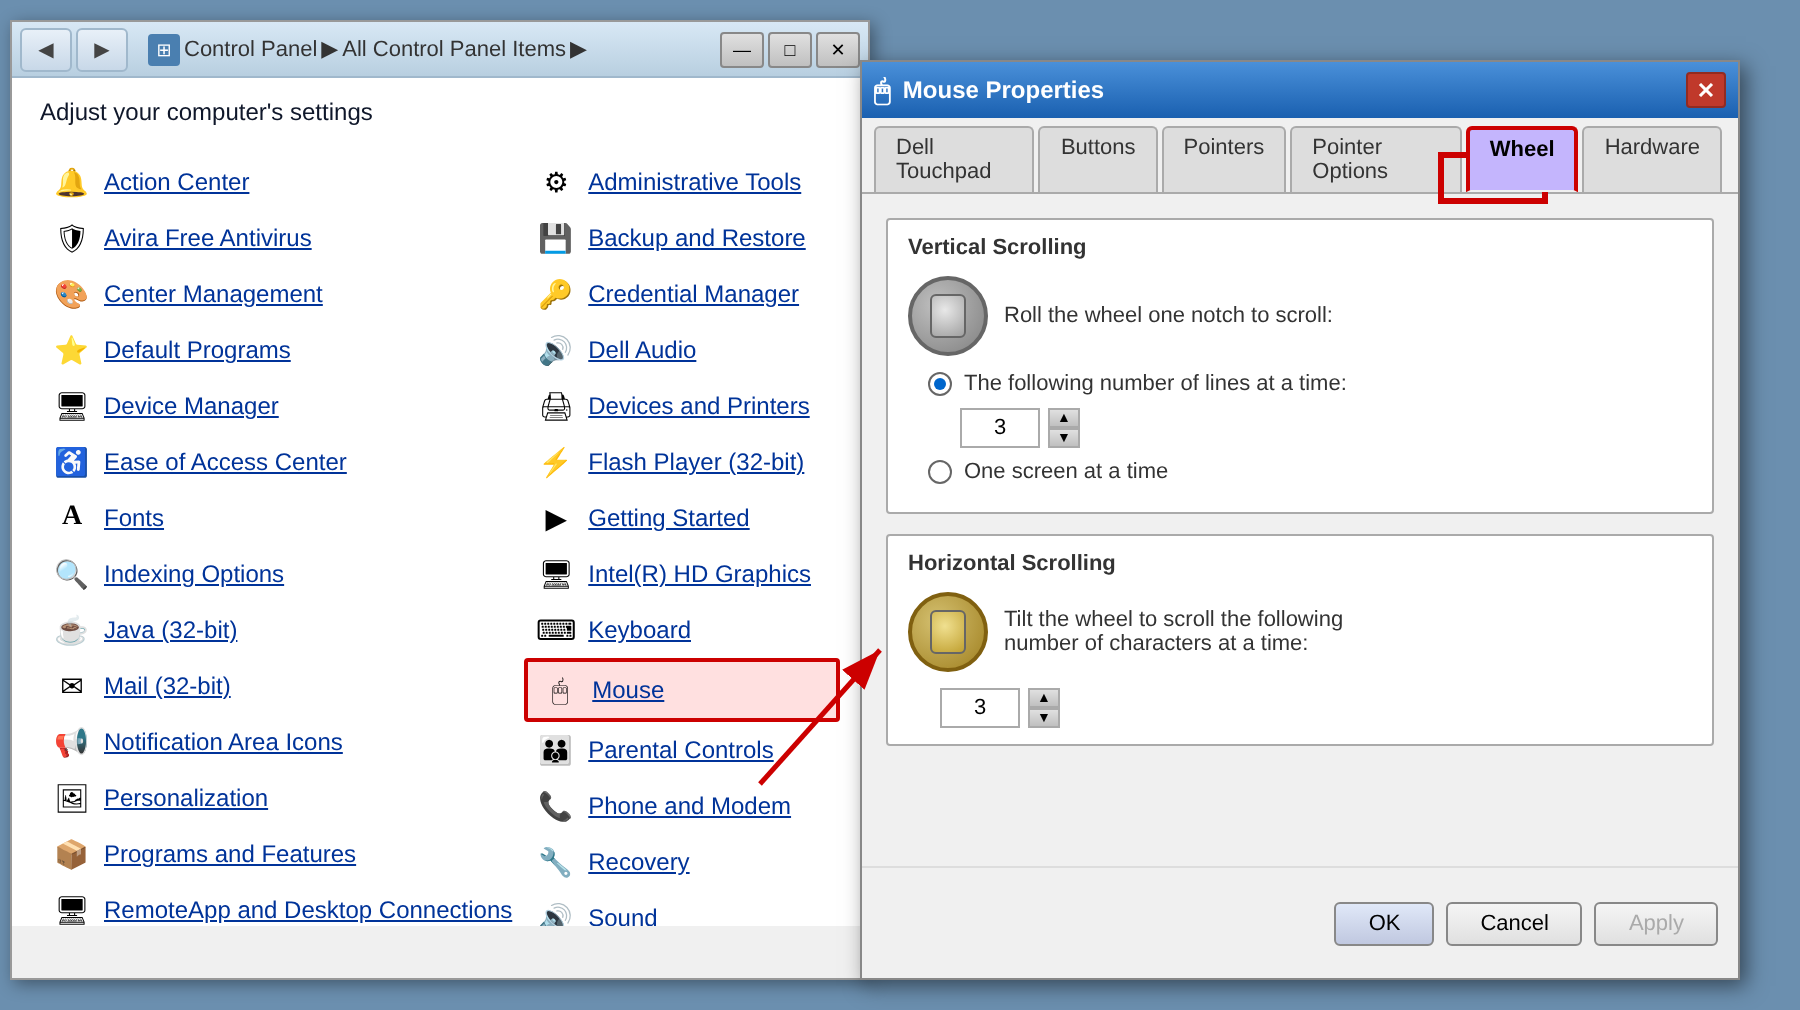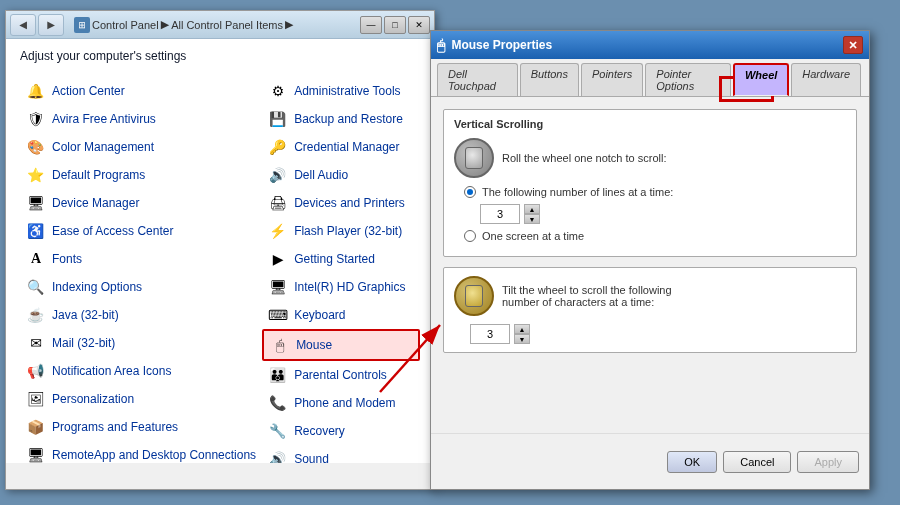--- a/index.html
+++ b/index.html
@@ -140,20 +140,21 @@
       flex-shrink: 0;
       display: flex;
       align-items: center;
       justify-content: center;
       font-size: 14px;
     }
 
     .item-label {
       font-size: 12px;
       color: #003399;
+      text-decoration: underline;
       white-space: nowrap;
       text-align: right;
     }
 
     
     .mouse-dialog {
       position: absolute;
       top: 30px;
       left: 430px;
       width: 440px;
@@ -212,21 +213,20 @@
     .tab {
       padding: 4px 10px;
       font-size: 11px;
       cursor: pointer;
       border: 1px solid #aaa;
       border-bottom: none;
       background: #ddd;
       margin-right: 2px;
       border-radius: 3px 3px 0 0;
       color: #333;
-      font-style: italic;
     }
 
     .tab.active {
       background: #c4b5fd;
       border: 2px solid #cc0000;
       border-bottom: 1px solid #f0f0f0;
       font-weight: bold;
       color: #000;
       z-index: 1;
     }
@@ -430,21 +430,21 @@
         <div class="cp-item">
           <div class="item-icon">🔔</div>
           <span class="item-label">Action Center</span>
         </div>
         <div class="cp-item">
           <div class="item-icon">🛡</div>
           <span class="item-label">Avira Free Antivirus</span>
         </div>
         <div class="cp-item">
           <div class="item-icon">🎨</div>
-          <span class="item-label">Color Management</span>
+          <span class="item-label">Center Management</span>
         </div>
         <div class="cp-item">
           <div class="item-icon">⭐</div>
           <span class="item-label">Default Programs</span>
         </div>
         <div class="cp-item">
           <div class="item-icon">🖥</div>
           <span class="item-label">Device Manager</span>
         </div>
         <div class="cp-item">
@@ -590,20 +590,23 @@
           </div>
         </div>
         <div class="radio-row" style="margin-top:6px;">
           <div class="radio-circle"></div>
           <span class="radio-label">One screen at a time</span>
         </div>
       </div>
     </div>
 
     <div class="section-box">
+      <div class="section-title">
+        <strong>Horizontal Scrolling</strong>
+      </div>
       <div class="scroll-row">
         <div class="scroll-icon" style="background:radial-gradient(circle at 35% 35%, #d4c070, #a08020);border-color:#806010;">
           <div class="scroll-icon-inner" style="background:radial-gradient(circle at 40% 35%, #f0e090, #c0a030);"></div>
         </div>
         <div style="font-size:11px;color:#333;max-width:200px;">Tilt the wheel to scroll the following number of characters at a time:</div>
       </div>
       <div class="spinner-row">
         <div class="spinner-input">3</div>
         <div class="spinner-arrows">
           <div class="spinner-arrow">▲</div>

